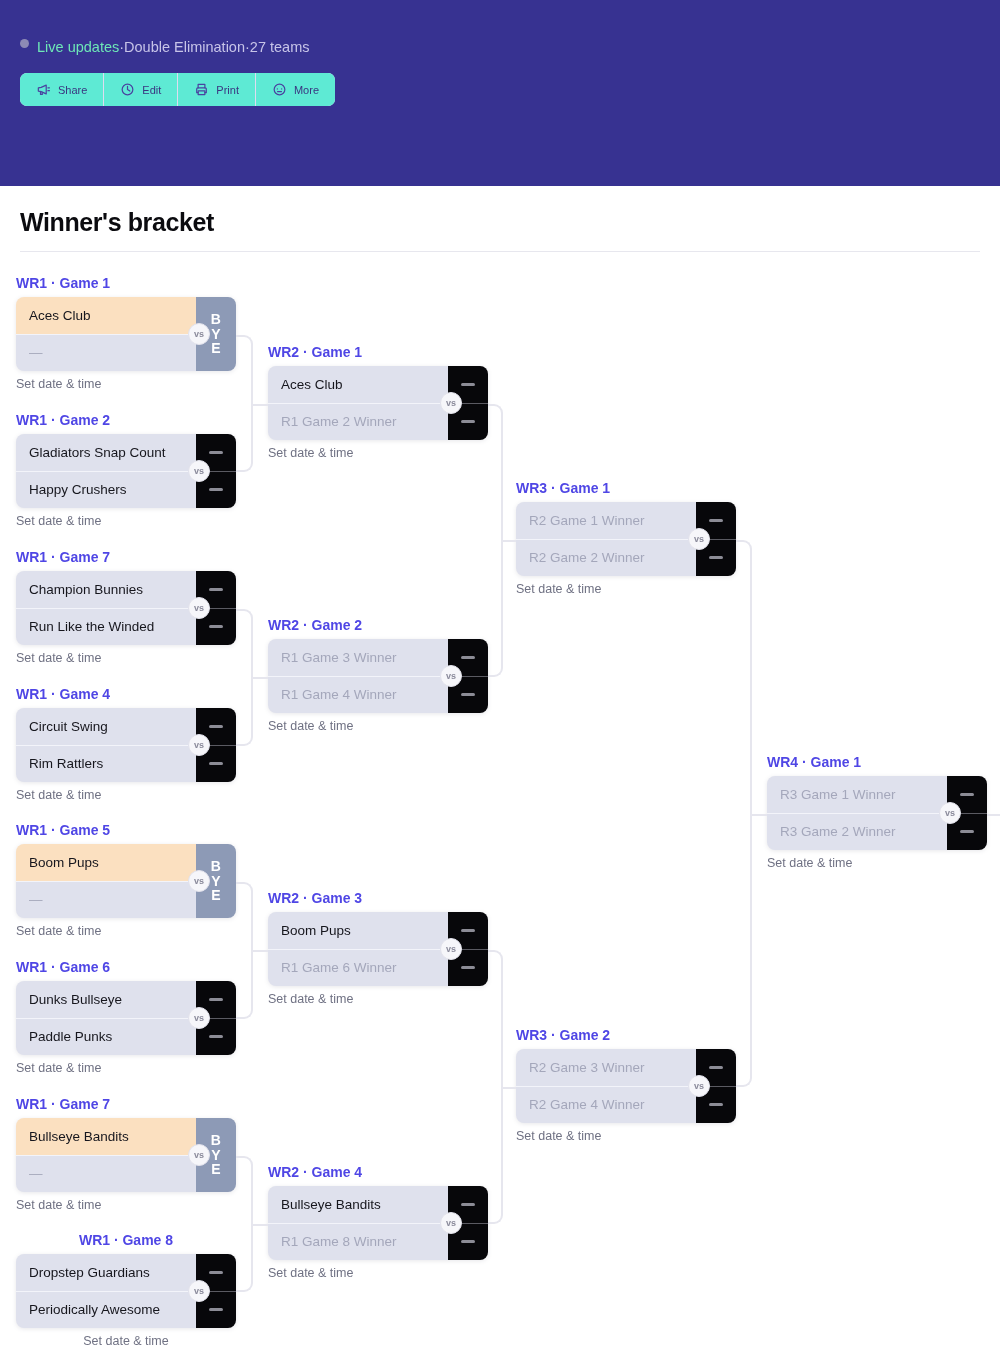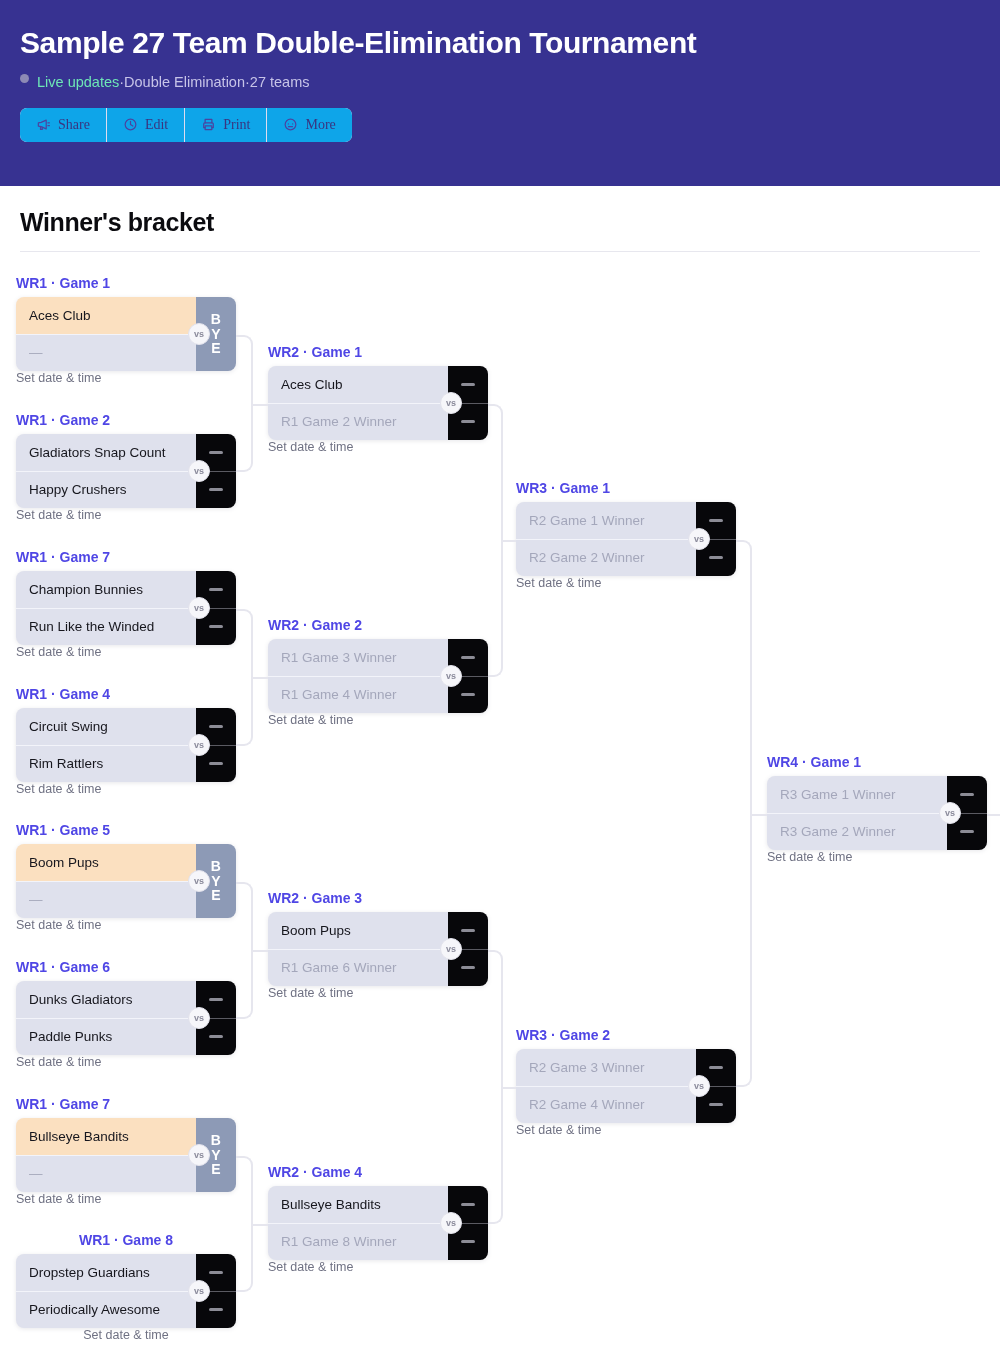--- a/index.html
+++ b/index.html
@@ -46,26 +46,25 @@
     display: inline-flex;
     background: #f4f4fb;
     border-radius: 7px;
     overflow: hidden;
   }
   .tb-btn {
     display: flex;
     align-items: center;
     gap: 7px;
     padding: 9px 16px;
-    font-size: 14px;
+    font-size: 11px;
     color: #3a3580;
     border-right: 1px solid #dedcf0;
     cursor: pointer;
-    background: #0ea5e9;
-    font-family: Liberation Serif, serif;
+    background: #5eead4;
   }
   .tb-btn:last-child { border-right: none; }
   .tb-ico { width: 15px; height: 15px; display: block; }
 
   
   .section-head {
     padding: 22px 20px 14px 20px;
   }
   .section-title {
     font-size: 25px;
@@ -168,20 +167,21 @@
     border: 1px solid #e2e2ec;
     color: #8a8a9b;
     font-size: 9px;
     font-weight: bold;
     display: flex;
     align-items: center;
     justify-content: center;
     z-index: 3;
   }
   .match-foot {
+    margin-top: 6px;
     font-size: 12.5px;
     color: #6f7183;
     cursor: pointer;
   }
 
   
   .conn {
     position: absolute;
     border-color: #e6e6ee;
     border-style: solid;
@@ -199,21 +199,20 @@
     border-bottom-right-radius: 9px;
   }
   .conn-in {
     border-top-width: 2px;
   }
 </style>
 </head>
 <body>
 
 <div class="header">
-  <div class="header-title">Sample 27 Team Double-Elimination Tournament</div>
   <div class="header-meta">
     <span class="live-dot"></span>
     <span class="live-text">Live updates</span>
     <span class="meta-sep"> · </span>
     <span>Double Elimination</span>
     <span class="meta-sep"> · </span>
     <span>27 teams</span>
   </div>
 
   <div class="toolbar">
@@ -352,21 +351,21 @@
           <span class="bye-l">E</span>
         </div>
         <div class="vs">vs</div>
       </div>
       <div class="match-foot">Set date &amp; time</div>
     </div>
     <div class="match" style="left: 16px; top: 693px;">
       <div class="match-label">WR1 · Game 6</div>
       <div class="match-body">
         <div class="teams">
-          <div class="team">Dunks Gladiators</div>
+          <div class="team">Dunks Bullseye</div>
           <div class="team">Paddle Punks</div>
         </div>
         <div class="scorebox">
           <div class="sc">
             <span class="dash"></span>
           </div>
           <div class="sc">
             <span class="dash"></span>
           </div>
         </div>

